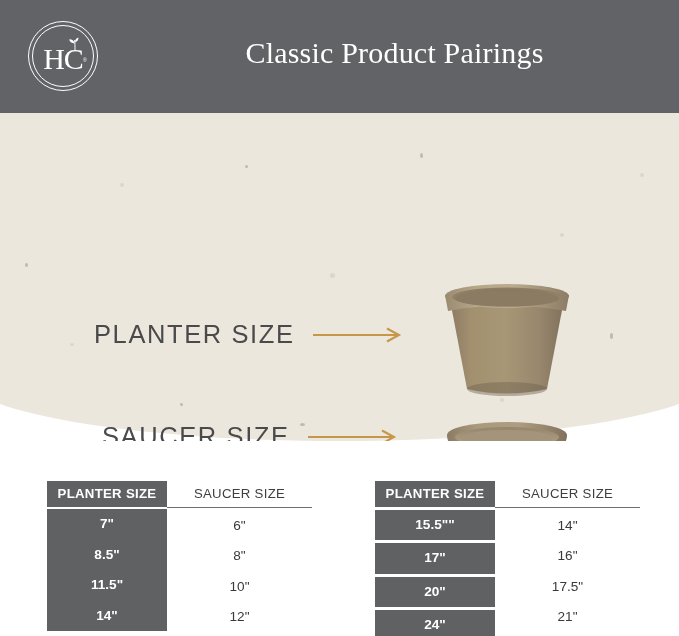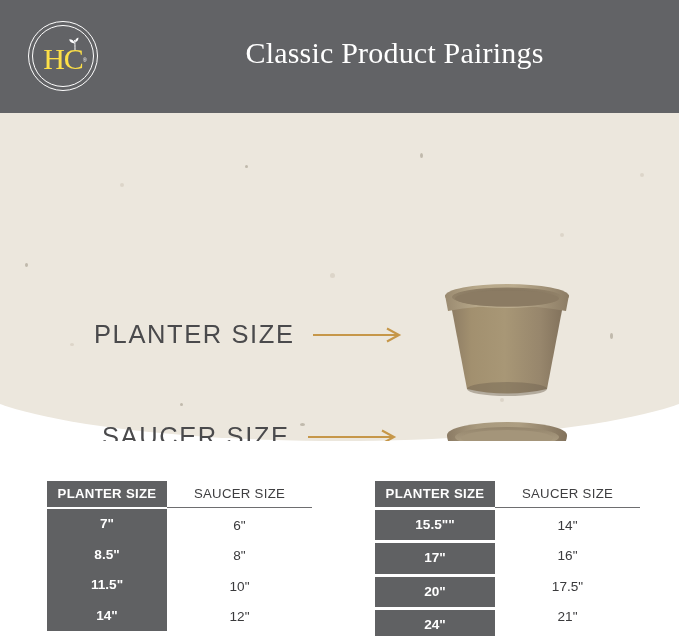--- a/index.html
+++ b/index.html
@@ -55,21 +55,21 @@
     border-radius: 50%;
     box-sizing: border-box;
   }
   .logo-mono {
     position: absolute;
     left: 0; top: 0;
     width: 70px; height: 70px;
     display: flex;
     align-items: center;
     justify-content: center;
-    color: #fde047;
+    color: #ffffff;
     font-family: "Liberation Serif", serif;
     font-size: 30px;
     letter-spacing: -1px;
     padding-top: 6px;
     box-sizing: border-box;
   }
   .logo-leaf {
     position: absolute;
     left: 38px;
     top: 16px;

